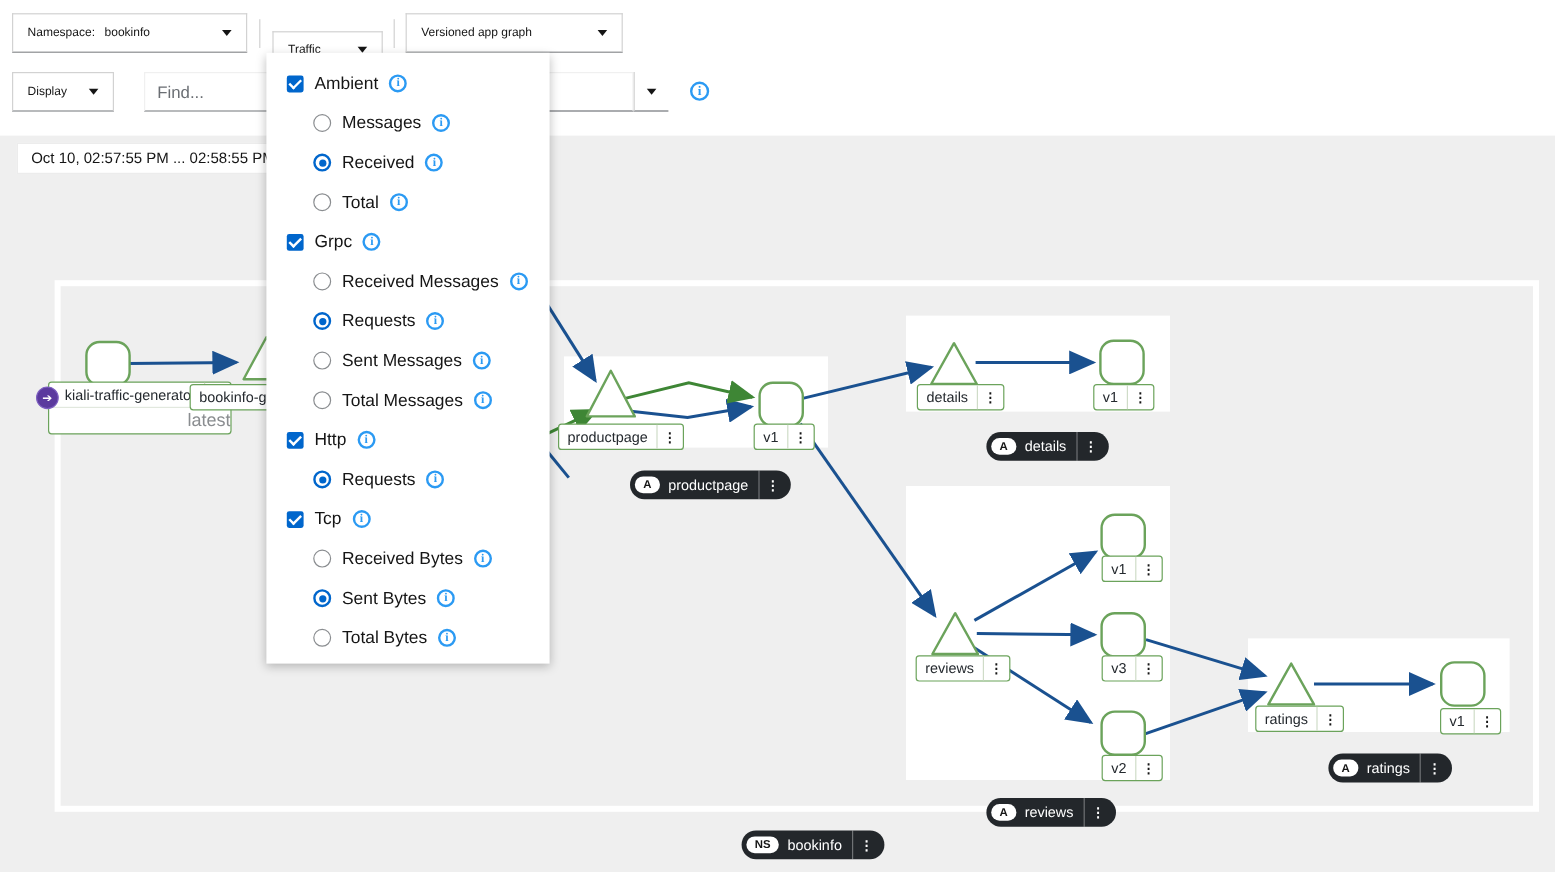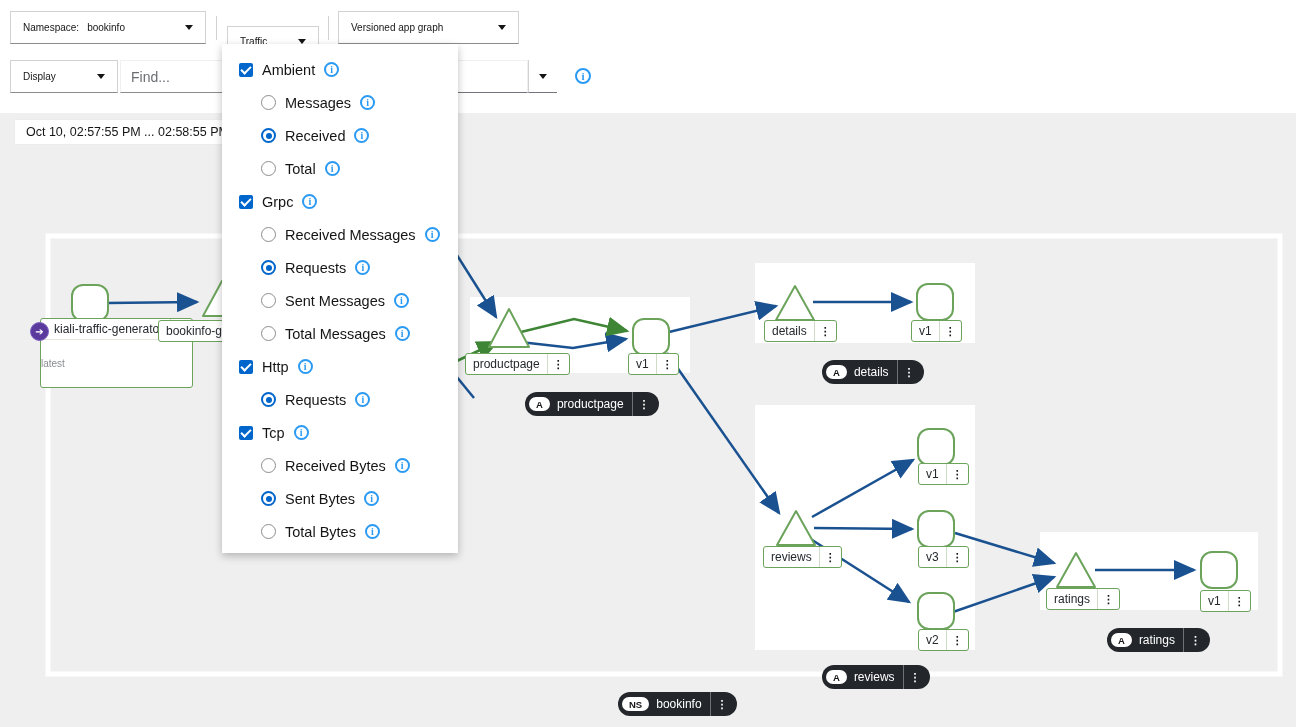--- a/index.html
+++ b/index.html
@@ -46,21 +46,21 @@
   #gsvg { position:absolute; left:0; top:0; }
   .timechip { position:absolute; left:14px; top:6px; background:#fff; border:1px solid #ececec;
               font-size:12.5px; padding:5px 11px; color:#151515; }
   .chip { position:absolute; display:flex; align-items:stretch; background:#fff;
           border:1px solid #6ba35b; border-radius:3px; font-size:12px; color:#24292e; cursor:pointer; }
   .chip .ctext { padding:3px 7px; white-space:nowrap; }
   .chip .ckebab { border-left:1px solid #cfdcc8; padding:3px 5px; display:flex; align-items:center;
                   font-weight:bold; font-size:11px; color:#151515; letter-spacing:0; }
   .chip.two-row { flex-direction:column; }
   .chip.two-row .row1 { display:flex; align-items:stretch; }
-  .chip.two-row .row2 { border-top:1px solid #e2e8de; text-align:left; color:#8a8d90; font-size:10px; padding:18px 0; }
+  .chip.two-row .row2 { border-top:1px solid #e2e8de; text-align:right; color:#8a8d90; font-size:15px; padding:2px 0; }
   .node-icon-purple { position:absolute; left:-11px; top:3px; width:19px; height:19px; border-radius:50%;
                       background:#5b3a9e; color:#fff; display:flex; align-items:center; justify-content:center;
                       font-size:10px; border:1.5px solid #7d5fc0; }
   .badge { position:absolute; height:24px; background:#23272b; border-radius:12px; display:flex;
            align-items:center; color:#fff; font-size:12px; padding:0 4px 0 4px; cursor:pointer; }
   .badge .oval { background:#fff; color:#151515; border-radius:8px; font-size:9.5px; font-weight:bold;
                  padding:1.5px 7px; margin-right:7px; }
   .badge .blabel { margin-right:8px; white-space:nowrap; }
   .badge .bkebab { border-left:1px solid rgba(255,255,255,.35); padding:0 5px 0 6px; font-weight:bold;
                    font-size:11px; align-self:stretch; display:flex; align-items:center; }
@@ -79,21 +79,21 @@
   <div class="tbtn active" style="left:227px;top:11px;width:92px;">
     <span>Traffic</span>
     <span class="caret" style="margin-left:auto;"></span>
   </div>
   <div class="vsep" style="left:328px;top:16px;"></div>
   <div class="tbtn" style="left:338px;top:11px;width:181px;">
     <span>Versioned app graph</span>
     <span class="caret" style="margin-left:auto;"></span>
   </div>
 
-  <div class="tbtn" style="left:10px;top:60px;width:108px;">
+  <div class="tbtn" style="left:10px;top:60px;width:85px;">
     <span>Display</span>
     <span class="caret" style="margin-left:auto;"></span>
   </div>
   <input class="tinput" style="left: 120px; top: 60px; width: 330px;" placeholder="Find...">
   <input class="tinput" style="left: 450px; top: 60px; width: 78px; border-bottom-color: rgb(114, 118, 123);">
   <div class="caret-box" style="left:528px;top:60px;">
     <span class="caret"></span>
   </div>
   <span class="info-icon" style="position:absolute;left:575px;top:68px;">i</span>
 

